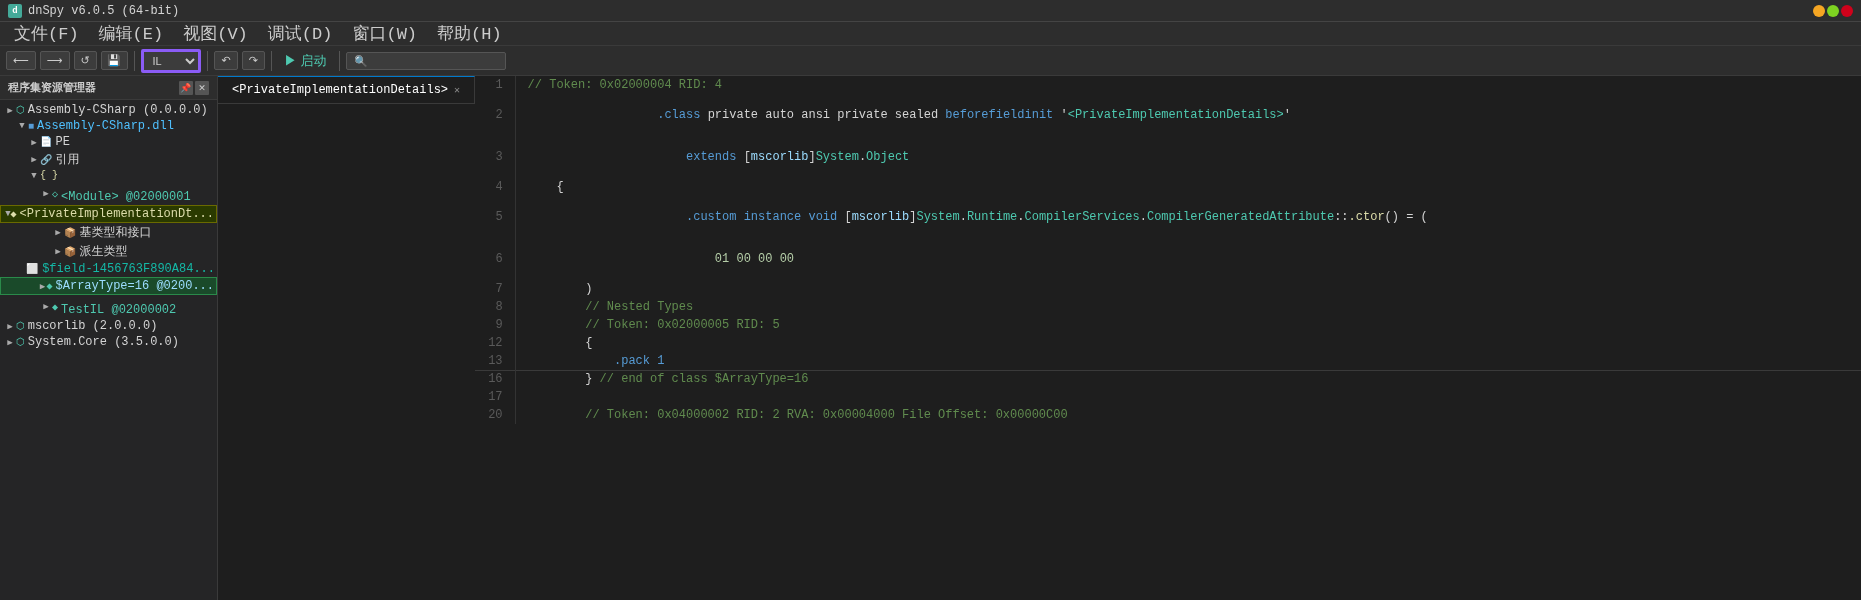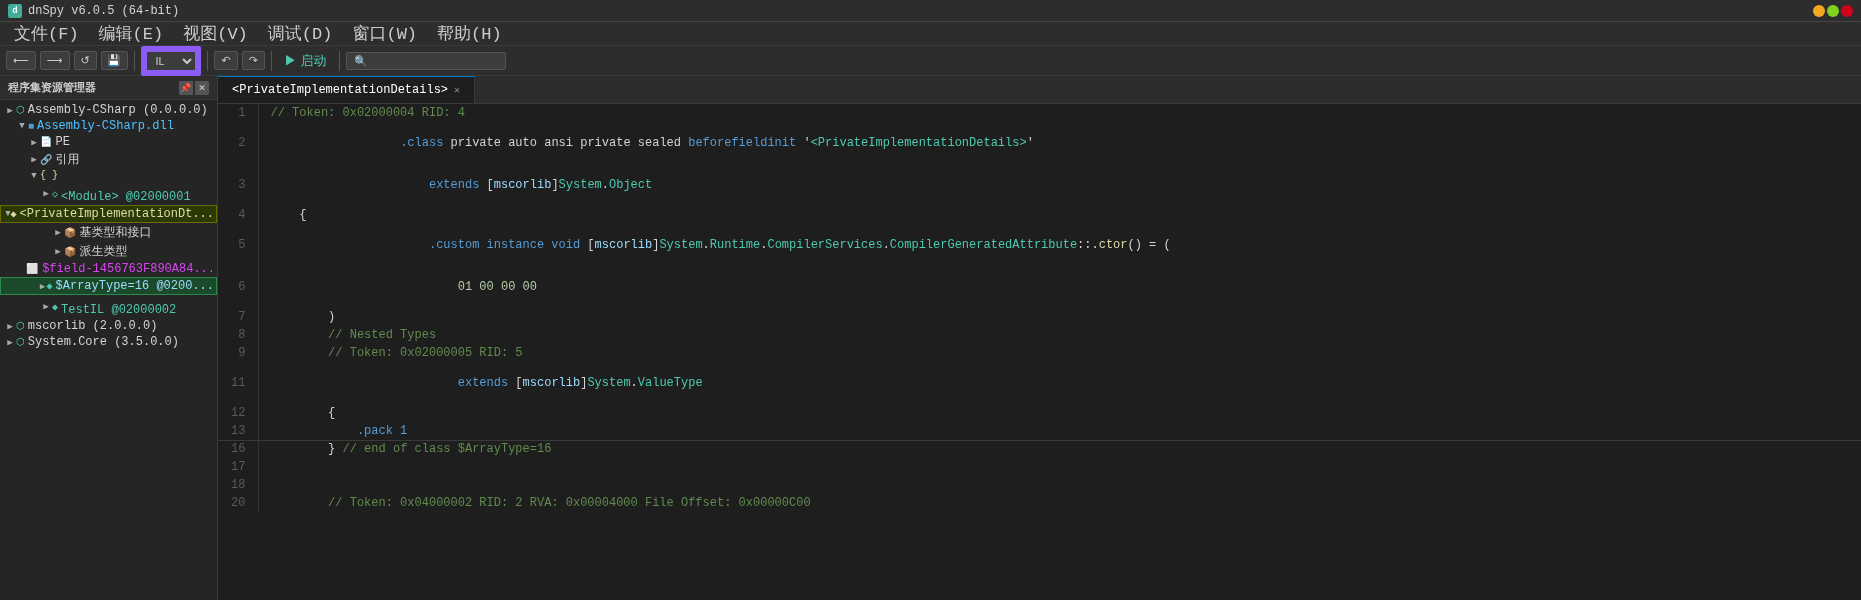--- a/index.html
+++ b/index.html
@@ -80,21 +80,21 @@
       border: 1px solid #555;
       color: #ccc;
       font-size: 11px;
       cursor: pointer;
       border-radius: 2px;
       white-space: nowrap;
     }
     .toolbar-separator { width: 1px; height: 20px; background: #555; margin: 0 2px; }
     .toolbar-select {
       background: #3c3c3c;
-      border: 6px solid #8b5cf6;
+      border: 3px solid #8b5cf6;
       color: #ccc;
       font-size: 11px;
       padding: 2px 4px;
       border-radius: 2px;
       width: 60px;
     }
     .toolbar-run-btn {
       background: transparent;
       border: none;
       color: #4ec9b0;
@@ -175,27 +175,27 @@
     }
     .tree-icon {
       display: inline-block;
       margin-right: 3px;
       font-size: 10px;
     }
     .tree-label { color: #d4d4d4; }
     .tree-label.blue { color: #4fc1ff; }
     .tree-label.yellow { color: #dcdcaa; }
     .tree-label.cyan { color: #4ec9b0; margin-top: 7px; }
-    .tree-label.bright { color: #d946ef; text-align: center; }
+    .tree-label.bright { color: #14b8a6; text-align: center; }
 
     
     #right-panel {
       flex: 1;
       display: flex;
-      flex-direction: column;
+      flex-direction: row;
       background: #1e1e1e;
       overflow: hidden;
       font-family: Liberation Mono, monospace;
     }
 
     
     #tab-bar {
       background: #2d2d2d;
       height: 28px;
       display: flex;
@@ -477,26 +477,20 @@
             <td class="line-num">8</td>
             <td class="code-cell"><span class="comment">&nbsp;&nbsp;&nbsp;&nbsp;&nbsp;&nbsp;&nbsp;&nbsp;// Nested Types</span></td>
           </tr>
 
           <tr>
             <td class="line-num">9</td>
             <td class="code-cell"><span class="comment">&nbsp;&nbsp;&nbsp;&nbsp;&nbsp;&nbsp;&nbsp;&nbsp;// Token: 0x02000005 RID: 5</span></td>
           </tr>
 
 
-          <tr>
-            <td class="line-num">11</td>
-            <td class="code-cell">
-              <span class="plain">&nbsp;&nbsp;&nbsp;&nbsp;&nbsp;&nbsp;&nbsp;&nbsp;&nbsp;&nbsp;&nbsp;&nbsp;</span><span class="kw">extends</span><span class="plain"> [</span><span class="ident">mscorlib</span><span class="plain">]</span><span class="ns">System</span><span class="plain">.</span><span class="type">ValueType</span>
-            </td>
-          </tr>
 
           <tr>
             <td class="line-num">12</td>
             <td class="code-cell"><span class="plain">&nbsp;&nbsp;&nbsp;&nbsp;&nbsp;&nbsp;&nbsp;&nbsp;{</span></td>
           </tr>
 
           <tr style="border-bottom: 1px solid #3a3a3a;">
             <td class="line-num">13</td>
             <td class="code-cell"><span class="kw">&nbsp;&nbsp;&nbsp;&nbsp;&nbsp;&nbsp;&nbsp;&nbsp;&nbsp;&nbsp;&nbsp;&nbsp;.pack 1</span></td>
           </tr>
@@ -506,24 +500,20 @@
           <tr>
             <td class="line-num">16</td>
             <td class="code-cell"><span class="plain">&nbsp;&nbsp;&nbsp;&nbsp;&nbsp;&nbsp;&nbsp;&nbsp;} </span><span class="comment">// end of class $ArrayType=16</span></td>
           </tr>
 
           <tr>
             <td class="line-num">17</td>
             <td class="code-cell">&nbsp;</td>
           </tr>
 
-          <tr>
-            <td class="line-num">18</td>
-            <td class="code-cell">&nbsp;</td>
-          </tr>
 
 
           <tr>
             <td class="line-num">20</td>
             <td class="code-cell"><span class="comment">&nbsp;&nbsp;&nbsp;&nbsp;&nbsp;&nbsp;&nbsp;&nbsp;// Token: 0x04000002 RID: 2 RVA: 0x00004000 File Offset: 0x00000C00</span></td>
           </tr>
 
         </tbody>
       </table>
     </div>

